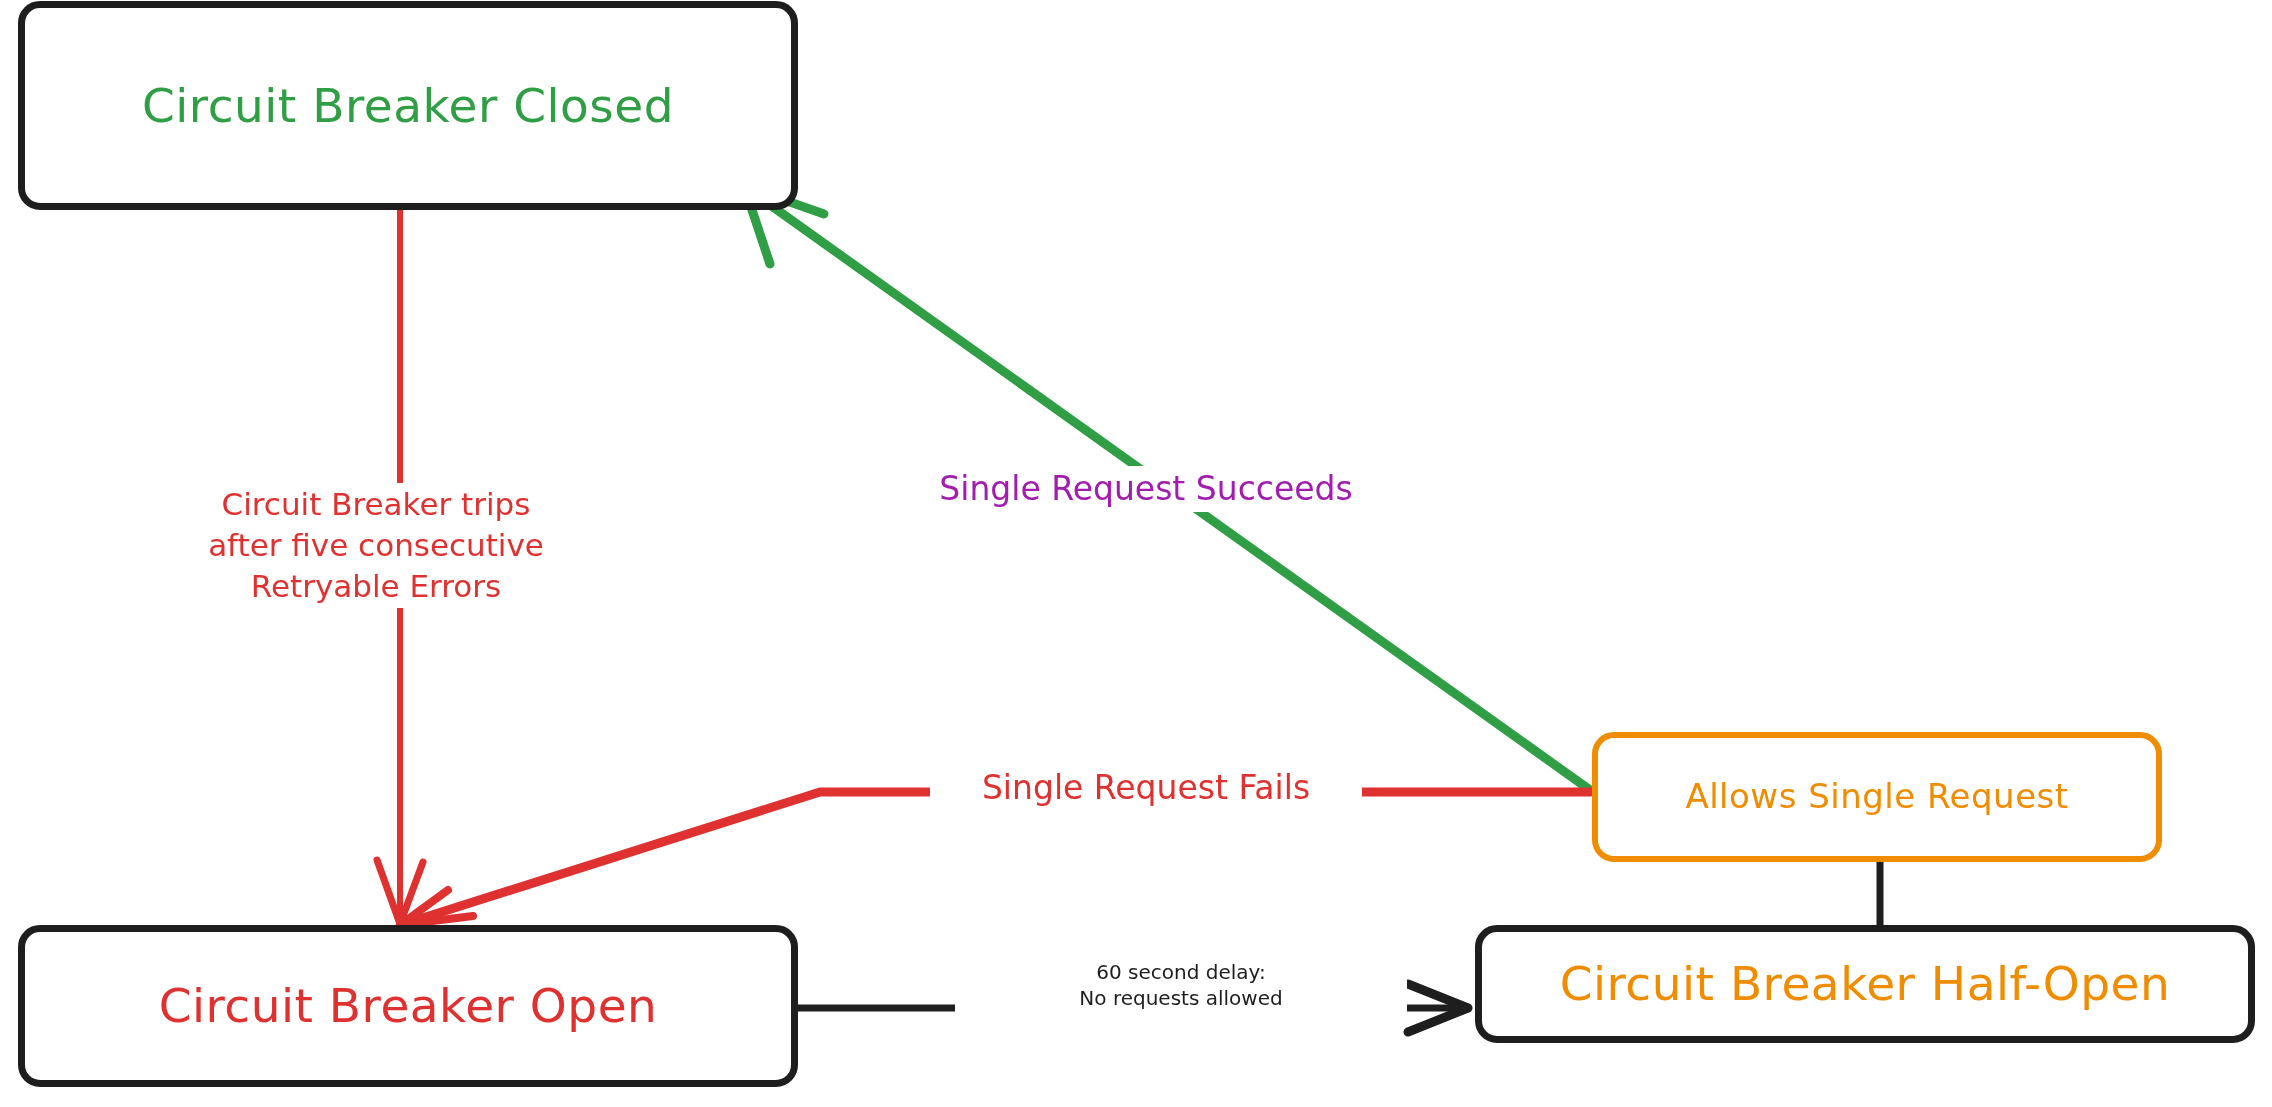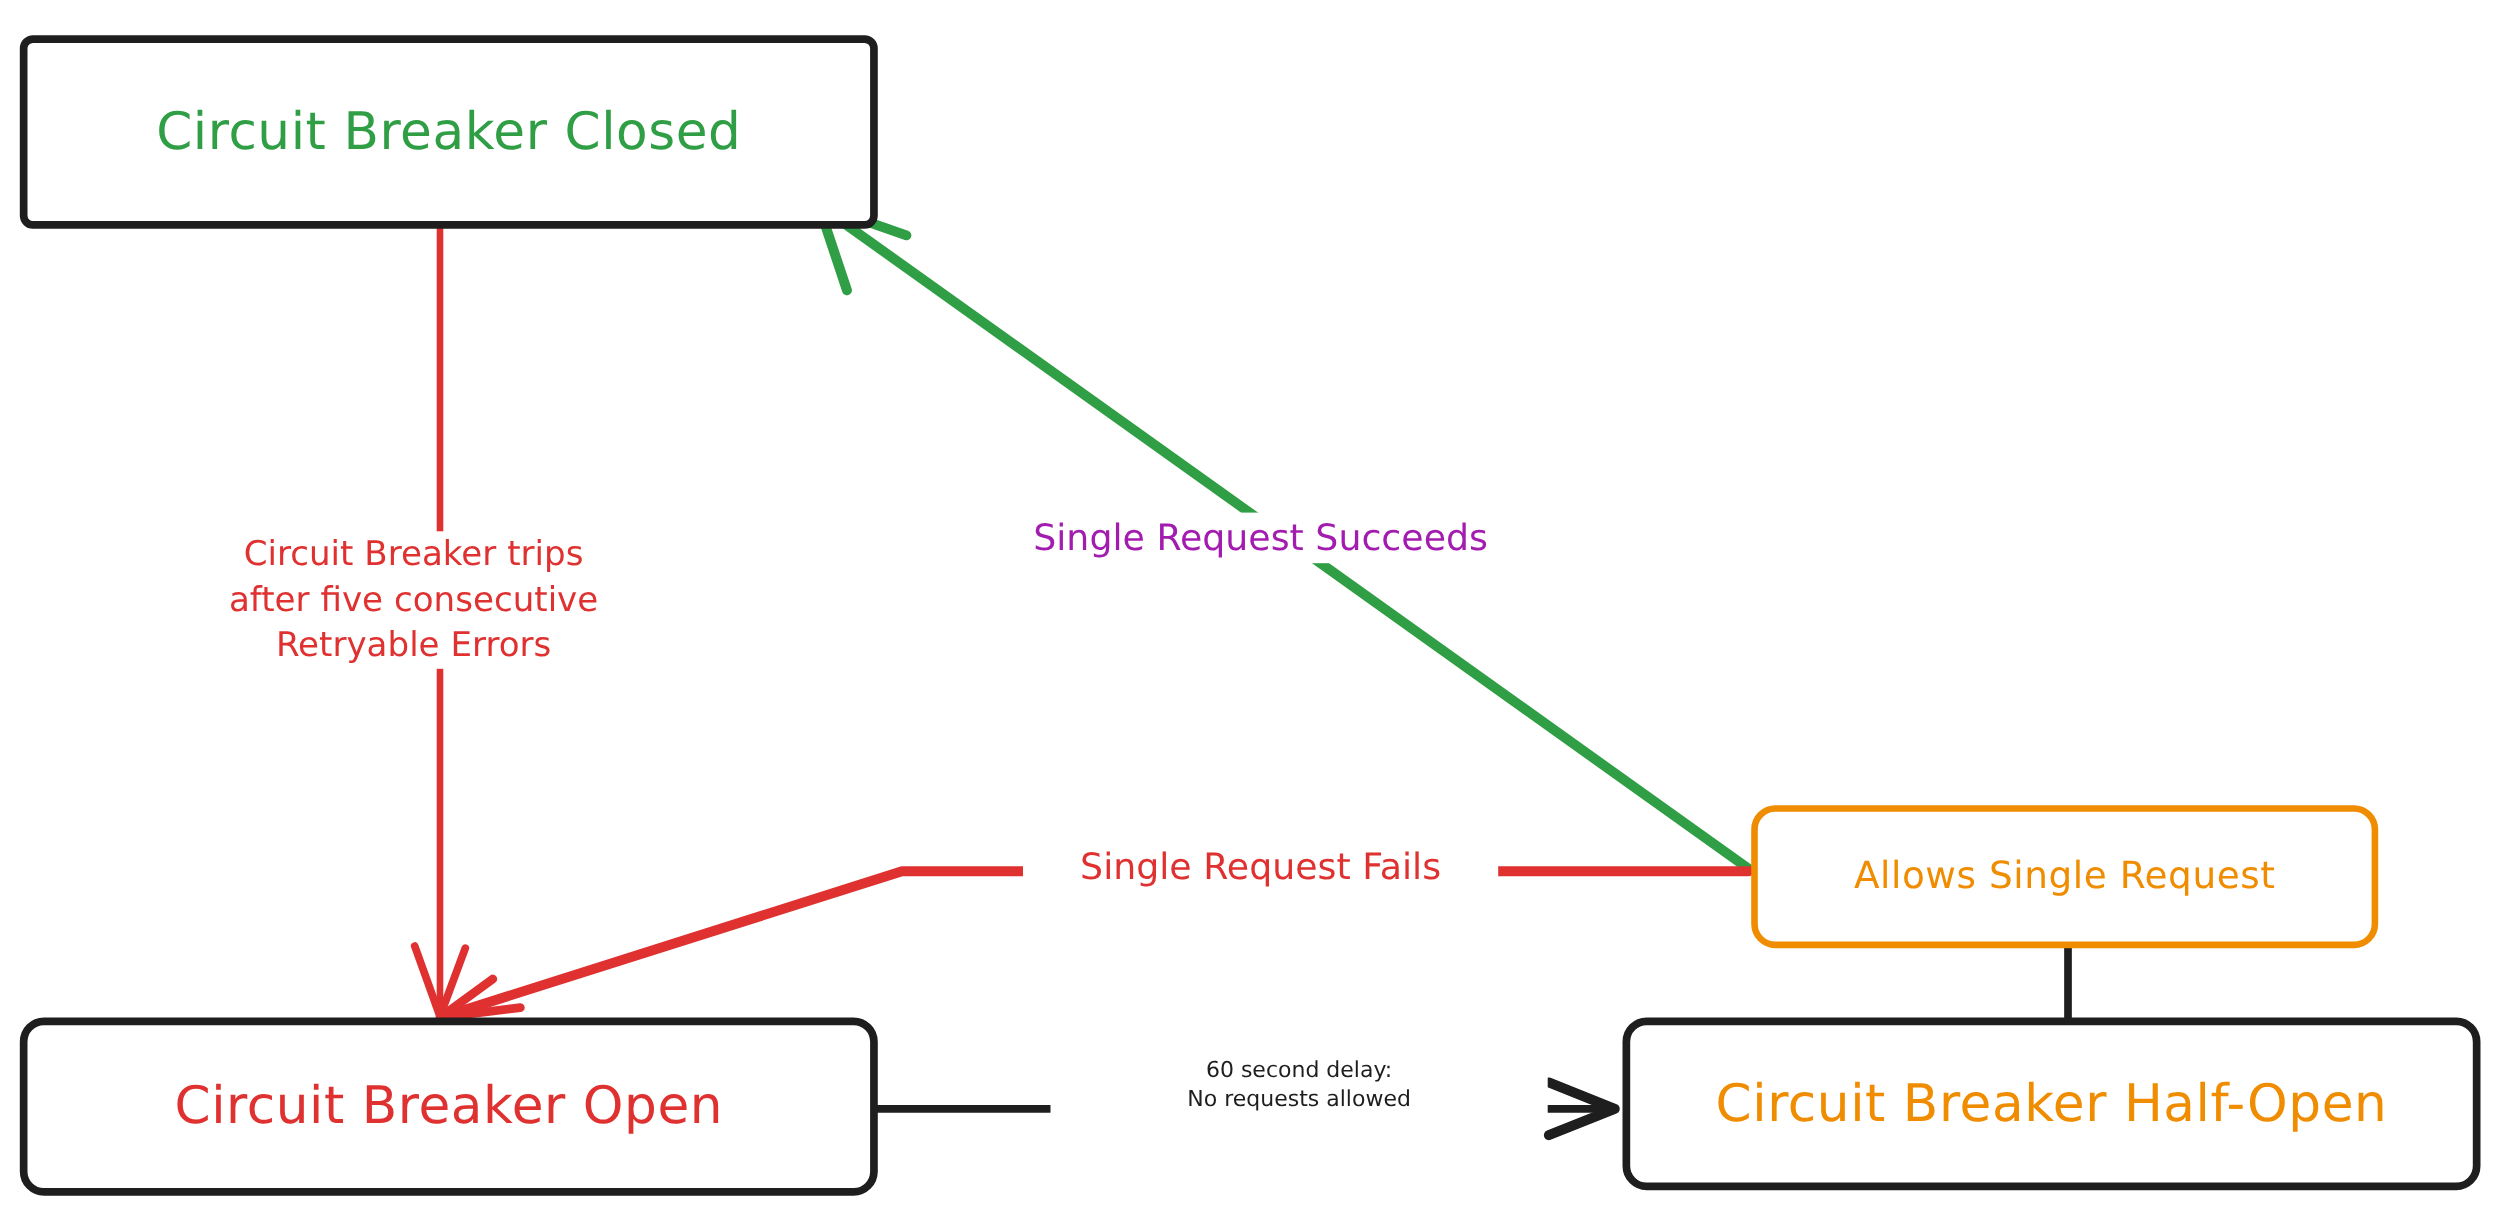--- a/index.html
+++ b/index.html
@@ -45,23 +45,23 @@
     font-family: "DejaVu Sans", sans-serif;
     font-weight: 400;
     letter-spacing: 0.5px;
     white-space: nowrap;
     line-height: 1.1;
   }
   .lbl-green  { color: #2f9e44; }
   .lbl-red    { color: #e03131; }
   .lbl-orange { color: #f08c00; }
 
-  #node-closed    { left: 18px;   top: 32px;   width: 780px;  height: 176px; border-radius: 12px; }
+  #node-closed    { left: 18px;   top: 1px;   width: 780px;  height: 209px; }
   #node-open      { left: 18px;   top: 925px;  width: 780px;  height: 162px; text-align: center; }
-  #node-halfopen  { left: 1475px; top: 925px;  width: 780px;  height: 157px; }
+  #node-halfopen  { left: 1475px; top: 925px;  width: 780px;  height: 118px; }
   #node-allows    { left: 1592px; top: 732px;  width: 570px;  height: 130px; }
 
   #node-closed   .node-label { font-size: 47px; }
   #node-open     .node-label { font-size: 47px; }
   #node-halfopen .node-label { font-size: 47px; }
   #node-allows   .node-label { font-size: 34px; text-align: right; }
 
   .edge-label {
     position: absolute;
     z-index: 4;

